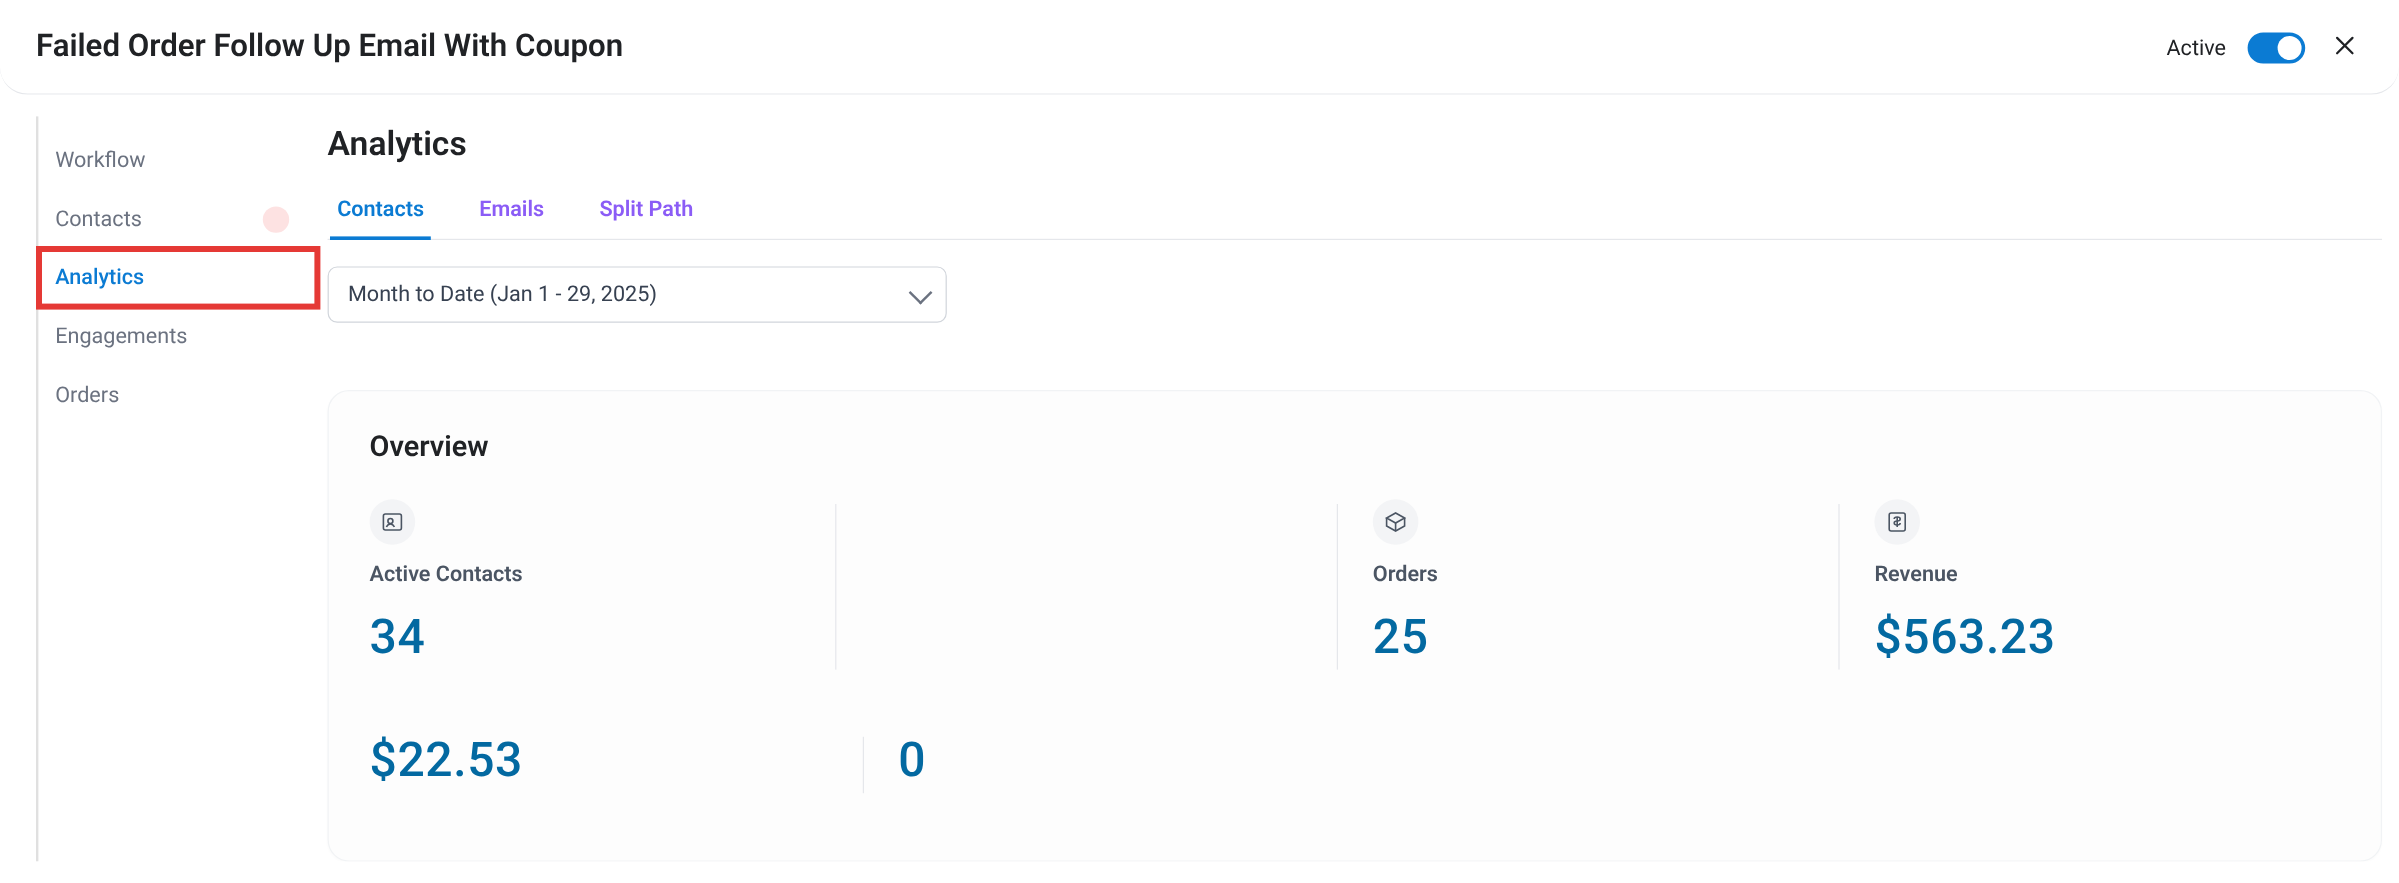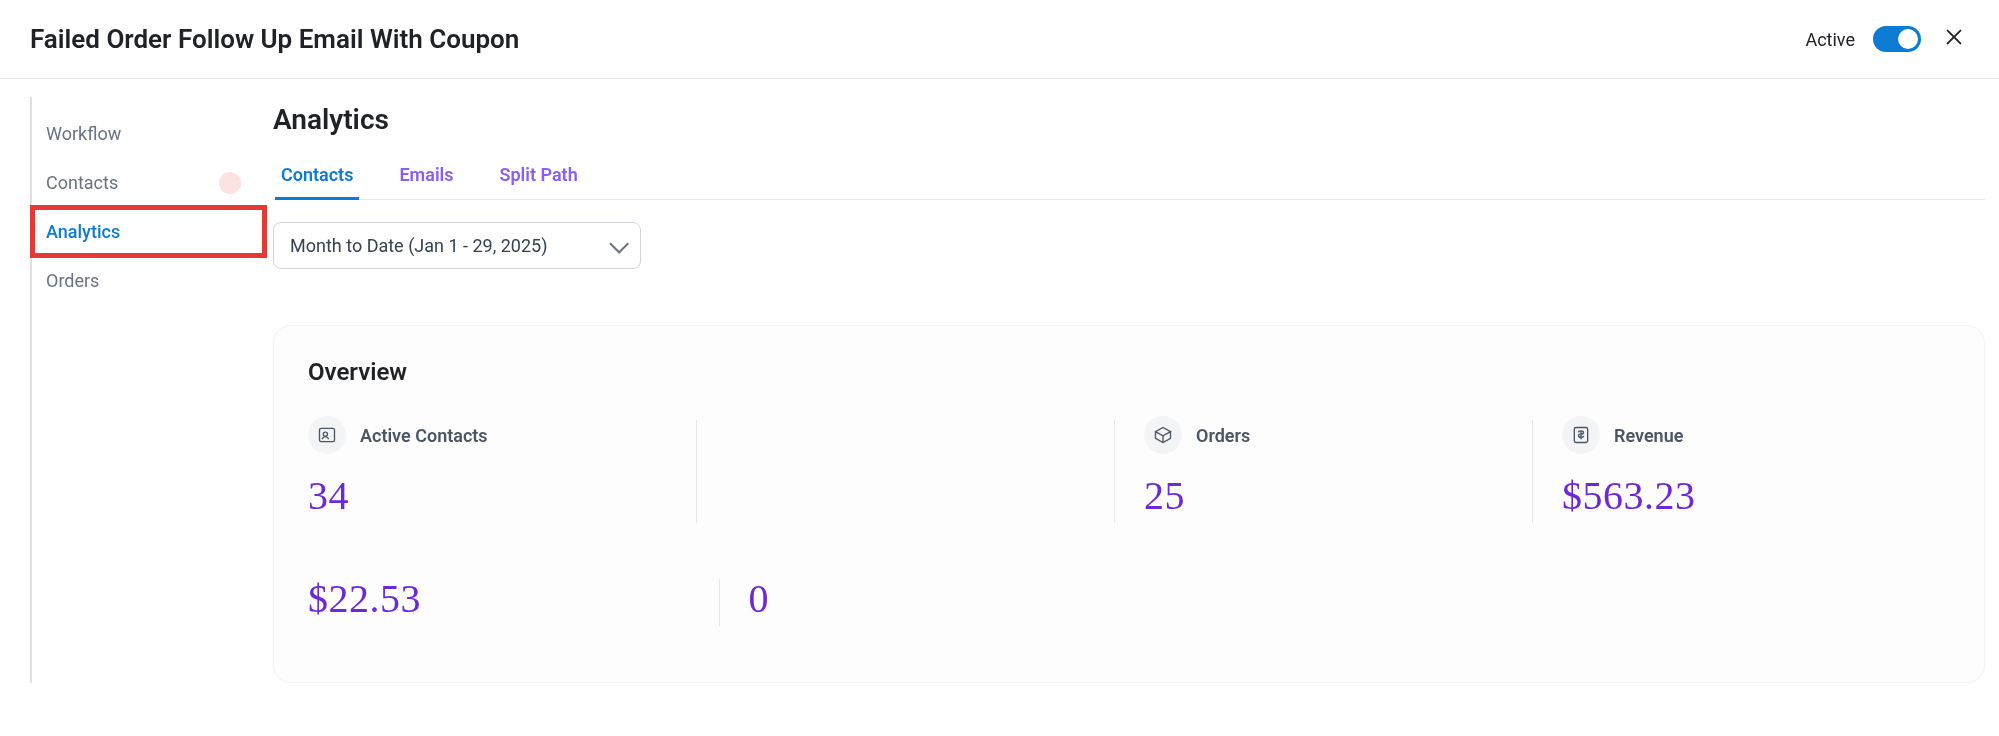--- a/index.html
+++ b/index.html
@@ -8,24 +8,25 @@
     padding: 0;
     font-family: -apple-system, BlinkMacSystemFont, "Segoe UI", Roboto, "Helvetica Neue", Arial, sans-serif;
     color: #202225;
     background: #ffffff;
     width: 1999px;
   }
 
   
   .header {
     display: flex;
-    align-items: center;
+    align-items: flex-end;
     justify-content: space-between;
     padding: 24px 30px 24px 30px;
     border-bottom: 1px solid #e5e7eb;
+    border-radius: 23px;
   }
   .page-title {
     font-size: 26px;
     font-weight: 600;
     color: #202225;
   }
   .header-right {
     display: flex;
     align-items: center;
     gap: 18px;
@@ -130,21 +131,21 @@
     bottom: -1px;
     left: -6px;
     right: -6px;
     height: 3px;
     background: #0b7bd3;
   }
 
   
   .date-select {
     margin-top: 22px;
-    width: 368px;
+    width: 516px;
     border: 1px solid #d1d5db;
     border-radius: 8px;
     padding: 12px 16px;
     font-size: 18px;
     color: #374151;
     display: flex;
     align-items: center;
     justify-content: space-between;
     cursor: pointer;
     background:#fff;
@@ -183,45 +184,45 @@
   }
   .metric + .metric::before {
     content:"";
     position:absolute;
     left:0; top:4px; bottom:-4px;
     width:1px;
     background:#e5e7eb;
   }
   .metric-header {
     display:flex;
-    align-items:center;
+    align-items:flex-start;
     gap:14px;
     margin-bottom:18px;
+    flex-direction:column;
   }
   .metric-icon {
     width:38px;
     height:38px;
     border-radius:50%;
     background:#f3f4f6;
     display:flex;
     align-items:center;
     justify-content:center;
   }
   .metric-icon svg { width:20px; height:20px; stroke:#4b5563; fill:none; stroke-width:1.6; }
   .metric-label {
     font-size:18px;
     font-weight:600;
     color:#4b5563;
   }
   .metric-value {
     font-size:40px;
     font-weight:500;
-    color:#6d28d9;
+    color:#0369a1;
     letter-spacing:0.5px;
-    font-family:Liberation Serif, serif;
   }
   .metrics-row.second { margin-top:56px; }
   .metrics-row.second .metric { flex: 0 0 25%; }
 </style>
 </head>
 <body>
 
 <div class="header">
   <div class="page-title">Failed Order Follow Up Email With Coupon</div>
   <div class="header-right">
@@ -243,20 +244,23 @@
   <div class="sidebar">
     <div class="sidebar-item">
       <span>Workflow</span>
     </div>
     <div class="sidebar-item">
       <span>Contacts</span>
       <span class="pink-dot"></span>
     </div>
     <div class="sidebar-item active highlight">
       <span>Analytics</span>
+    </div>
+    <div class="sidebar-item">
+      <span>Engagements</span>
     </div>
     <div class="sidebar-item">
       <span>Orders</span>
     </div>
   </div>
 
   <div class="main">
     <div class="main-title">Analytics</div>
 
     <div class="tabs">

